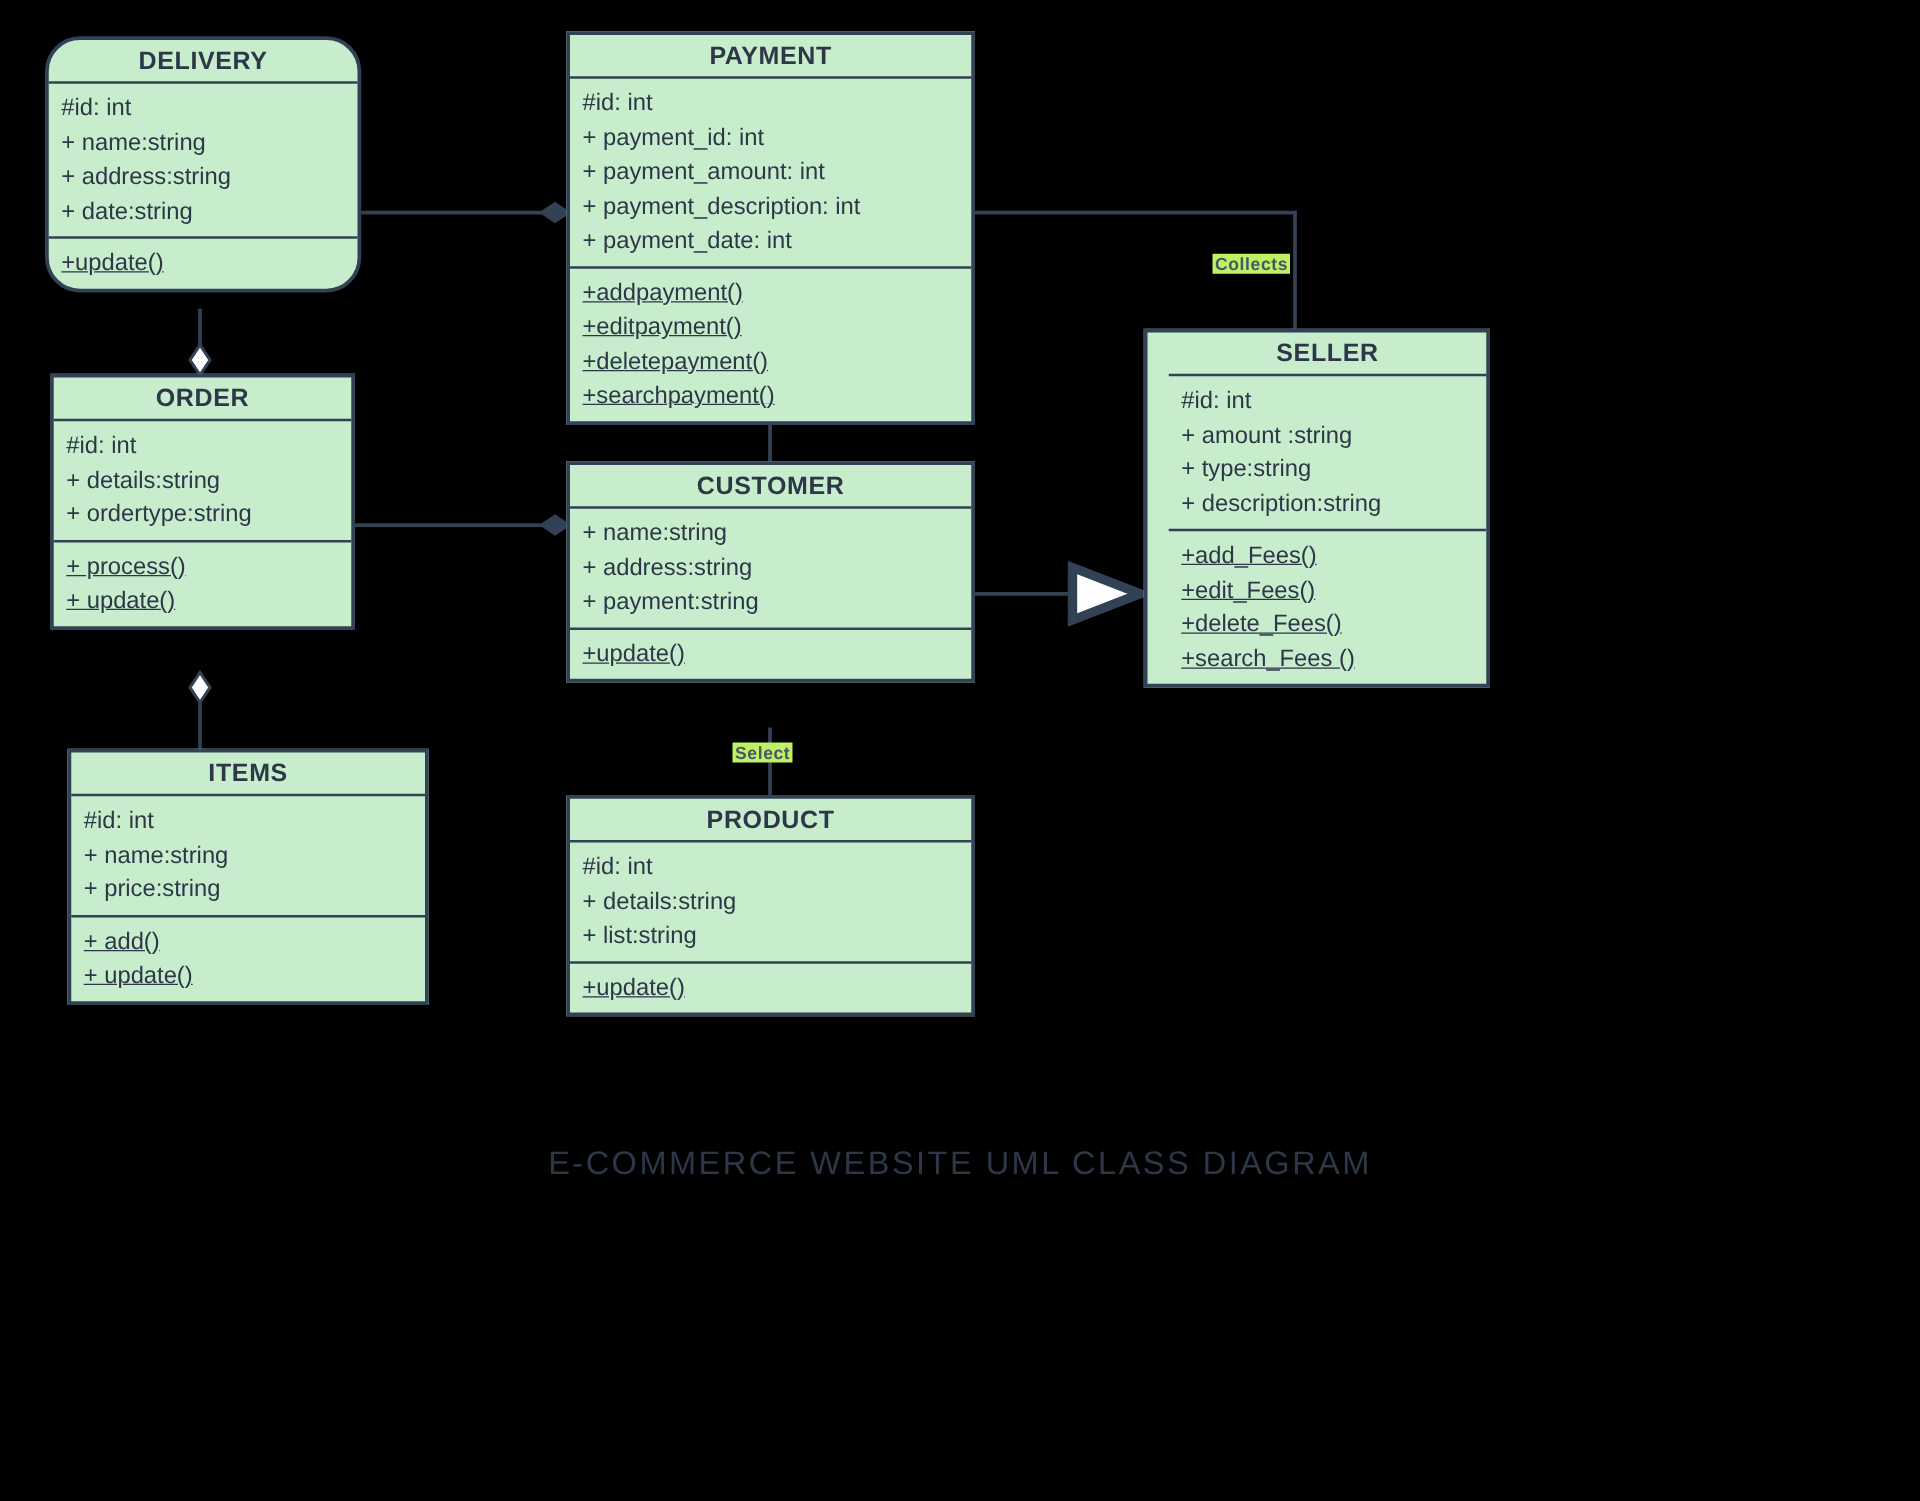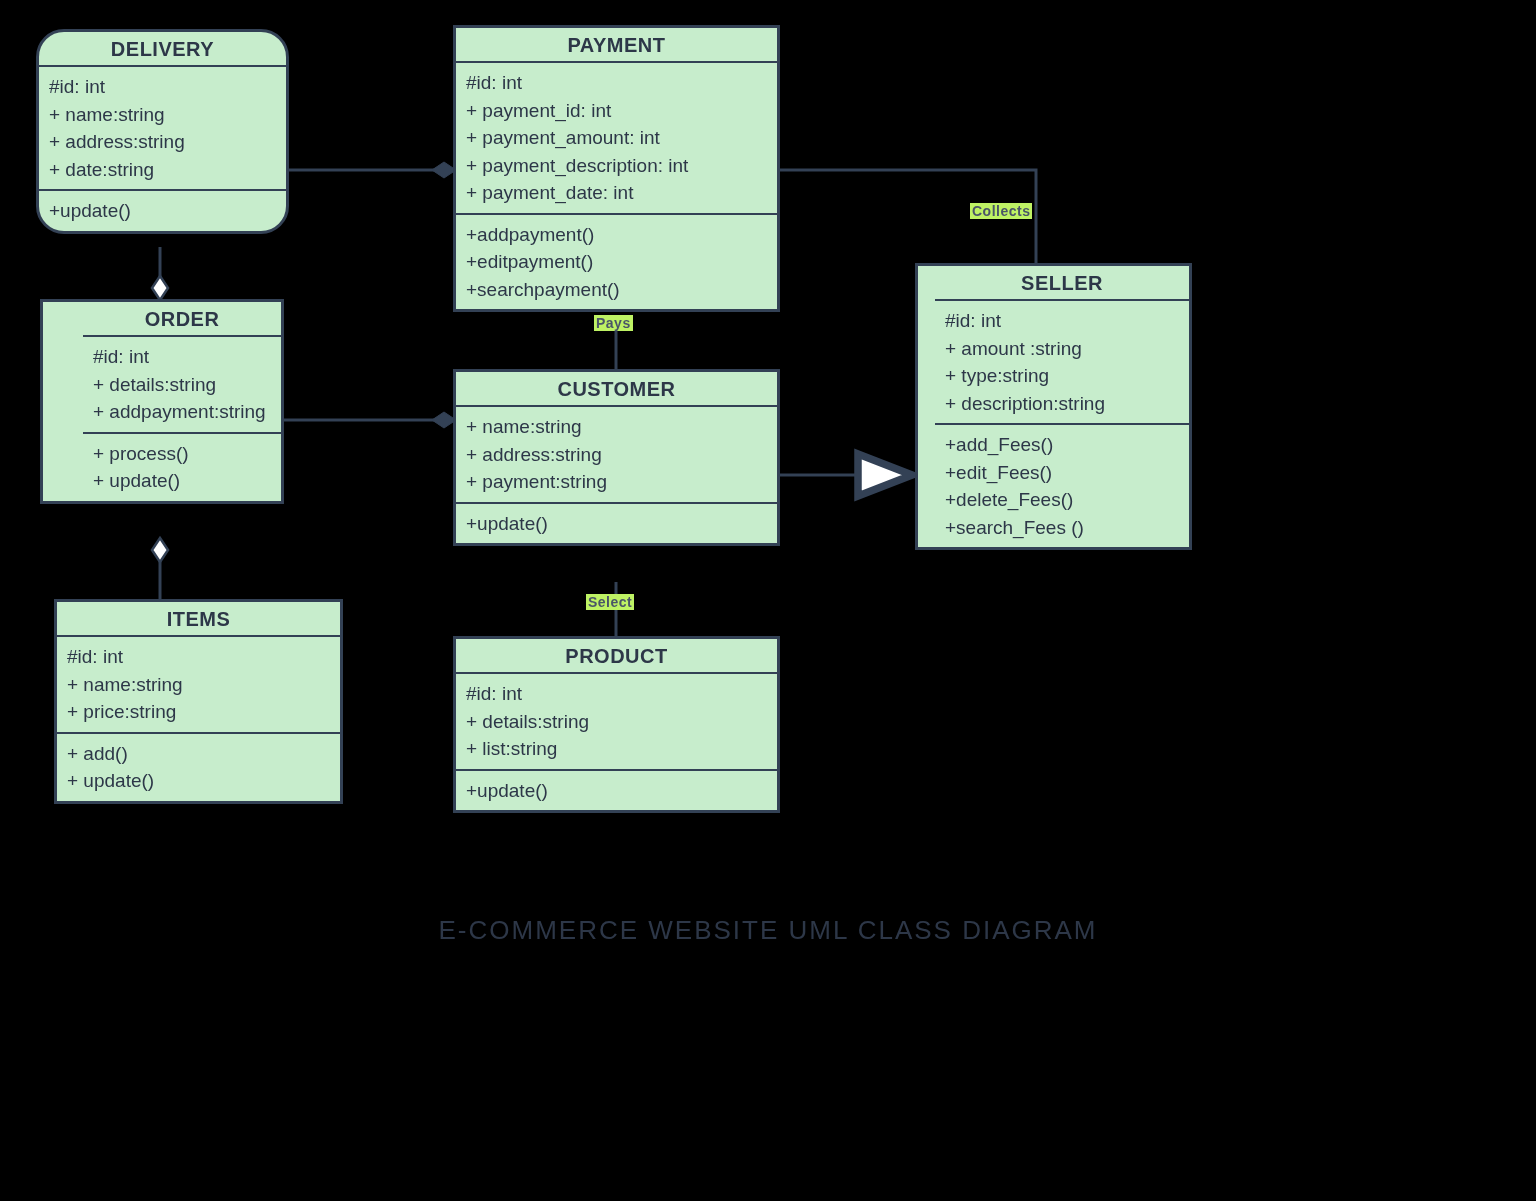--- a/index.html
+++ b/index.html
@@ -36,21 +36,21 @@
     letter-spacing: 0.5px;
     border-bottom: 2px solid #334155;
     color: #2d3748;
   }
   .uml .section {
     border-bottom: 2px solid #334155;
     padding: 6px 10px 6px 10px;
     font-size: 19px;
     line-height: 1.45;
   }
-  .uml .section:last-child { border-bottom: none; }
+  .uml .section:last-child { border-bottom: none; text-decoration: underline; }
   .assoc-label {
     position: absolute;
     font-weight: 800;
     font-size: 14px;
     color: #4a5568;
     background: #bef264;
     padding: 0 2px;
     letter-spacing: 0.5px;
   }
   .caption {
@@ -115,26 +115,26 @@
       <div>#id: int</div>
       <div>+ name:string</div>
       <div>+ address:string</div>
       <div>+ date:string</div>
     </div>
     <div class="section">
       <div>+update()</div>
     </div>
   </div>
 
-  <div class="uml" style="left:40px; top:299px; width:244px;padding-left:40px;">
+  <div class="uml" style="left:40px; top:299px; width:244px;">
     <div class="title">ORDER</div>
     <div class="section">
       <div>#id: int</div>
       <div>+ details:string</div>
-      <div>+ addpayment:string</div>
+      <div>+ ordertype:string</div>
     </div>
     <div class="section">
       <div>+ process()</div>
       <div>+ update()</div>
     </div>
   </div>
 
   <div class="uml" style="left:54px; top:599px; width:289px;">
     <div class="title">ITEMS</div>
     <div class="section">
@@ -153,20 +153,21 @@
     <div class="section">
       <div>#id: int</div>
       <div>+ payment_id: int</div>
       <div>+ payment_amount: int</div>
       <div>+ payment_description: int</div>
       <div>+ payment_date: int</div>
     </div>
     <div class="section">
       <div>+addpayment()</div>
       <div>+editpayment()</div>
+      <div>+deletepayment()</div>
       <div>+searchpayment()</div>
     </div>
   </div>
 
   <div class="uml" style="left:453px; top:369px; width:327px;">
     <div class="title">CUSTOMER</div>
     <div class="section">
       <div>+ name:string</div>
       <div>+ address:string</div>
       <div>+ payment:string</div>

